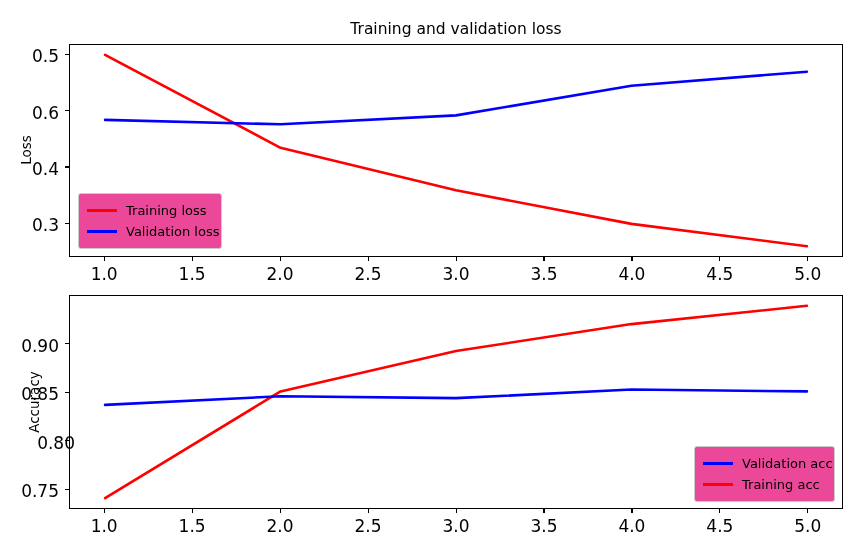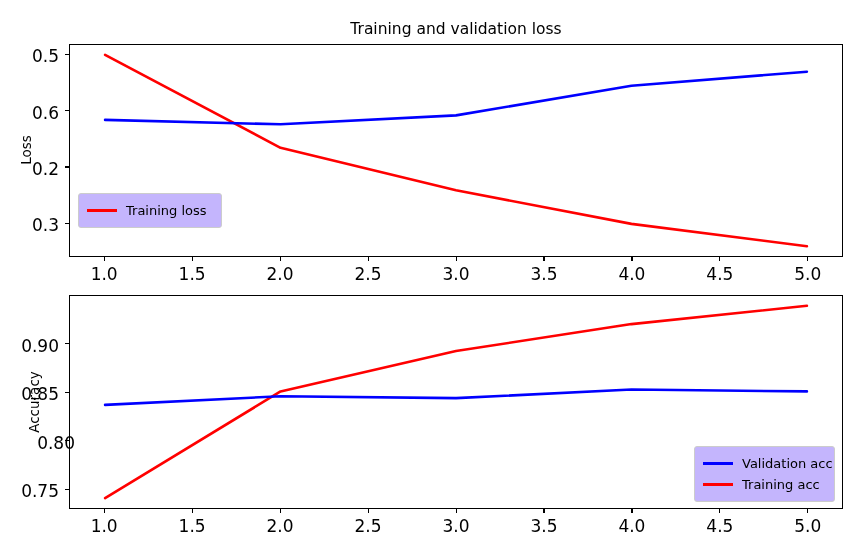--- a/index.html
+++ b/index.html
@@ -113,21 +113,21 @@
     text-align: right;
     width: 52px;
   }
   .xticklabel {
     text-align: center;
     width: 60px;
   }
   .legend {
     position: absolute;
     box-sizing: border-box;
-    background: #c4b5fd;
+    background: #ec4899;
     border: 1px solid #cccccc;
     border-radius: 3px;
     padding: 6px 8px 6px 8px;
   }
   #legend-loss {
     left: 78px;
     top: 181px;
     width: 144px;
   }
   #legend-acc {
@@ -183,31 +183,35 @@
       <div class="ticklabel xticklabel" style="left: 513.955px; top: 252px;">3.5</div>
       <div class="tick-mark xtick-mark" style="left: 631.409px; top: 245px;"></div>
       <div class="ticklabel xticklabel" style="left: 601.909px; top: 252px;">4.0</div>
       <div class="tick-mark xtick-mark" style="left: 719.364px; top: 245px;"></div>
       <div class="ticklabel xticklabel" style="left: 689.864px; top: 252px;">4.5</div>
       <div class="tick-mark xtick-mark" style="left: 807.318px; top: 245px;"></div>
       <div class="ticklabel xticklabel" style="left: 777.818px; top: 252px;">5.0</div>
       <div class="tick-mark ytick-mark" style="left: 65px; top: 210.958px;"></div>
       <div class="ticklabel yticklabel" style="left: 7px; top: 203.458px;">0.3</div>
       <div class="tick-mark ytick-mark" style="left: 65px; top: 154.489px;"></div>
-      <div class="ticklabel yticklabel" style="left: 7px; top: 146.989px;">0.2</div>
+      <div class="ticklabel yticklabel" style="left: 7px; top: 146.989px;">0.4</div>
       <div class="tick-mark ytick-mark" style="left: 65px; top: 98.0201px;"></div>
       <div class="ticklabel yticklabel" style="left: 7px; top: 90.5201px;">0.6</div>
       <div class="tick-mark ytick-mark" style="left: 65px; top: 41.5514px;"></div>
       <div class="ticklabel yticklabel" style="left: 7px; top: 34.0514px;">0.5</div>
     </div>
 
   <div class="legend" id="legend-loss">
     <div class="legend-row">
       <span class="legend-swatch" style="background:#ff0000"></span>
       <span class="legend-label">Training loss</span>
+    </div>
+    <div class="legend-row">
+      <span class="legend-swatch" style="background:#0000ff"></span>
+      <span class="legend-label">Validation loss</span>
     </div>
   </div>
 
 
   <div class="ylabel" id="ylabel-acc">Accuracy</div>
 
   <div class="axes" id="axes-acc">
     <svg class="plot-svg" id="svg-acc" viewBox="0 0 774 214" preserveAspectRatio="none">
         <polyline points="35.18,204.10 211.09,96.32 387.00,55.54 562.91,28.35 738.82,9.90" fill="none" stroke="#ff0000" stroke-width="2.6" stroke-linejoin="round" stroke-linecap="round" vector-effect="non-scaling-stroke"></polyline>
         <polyline points="35.18,109.91 211.09,101.17 387.00,103.12 562.91,94.38 738.82,96.32" fill="none" stroke="#0000ff" stroke-width="2.6" stroke-linejoin="round" stroke-linecap="round" vector-effect="non-scaling-stroke"></polyline>

